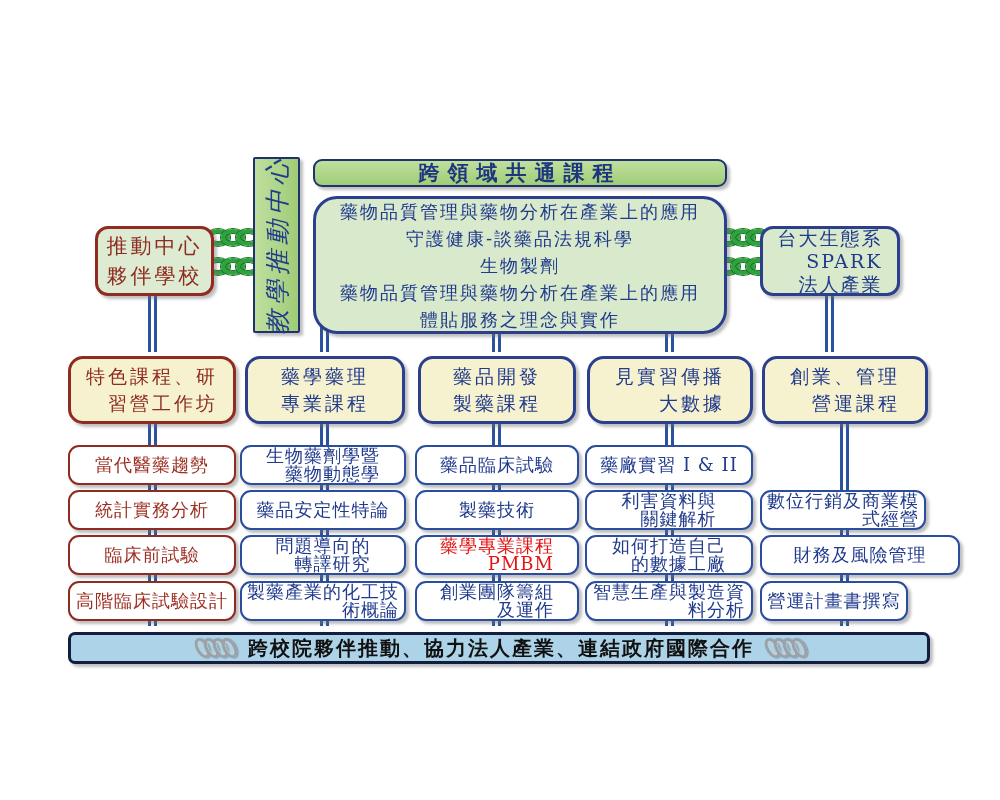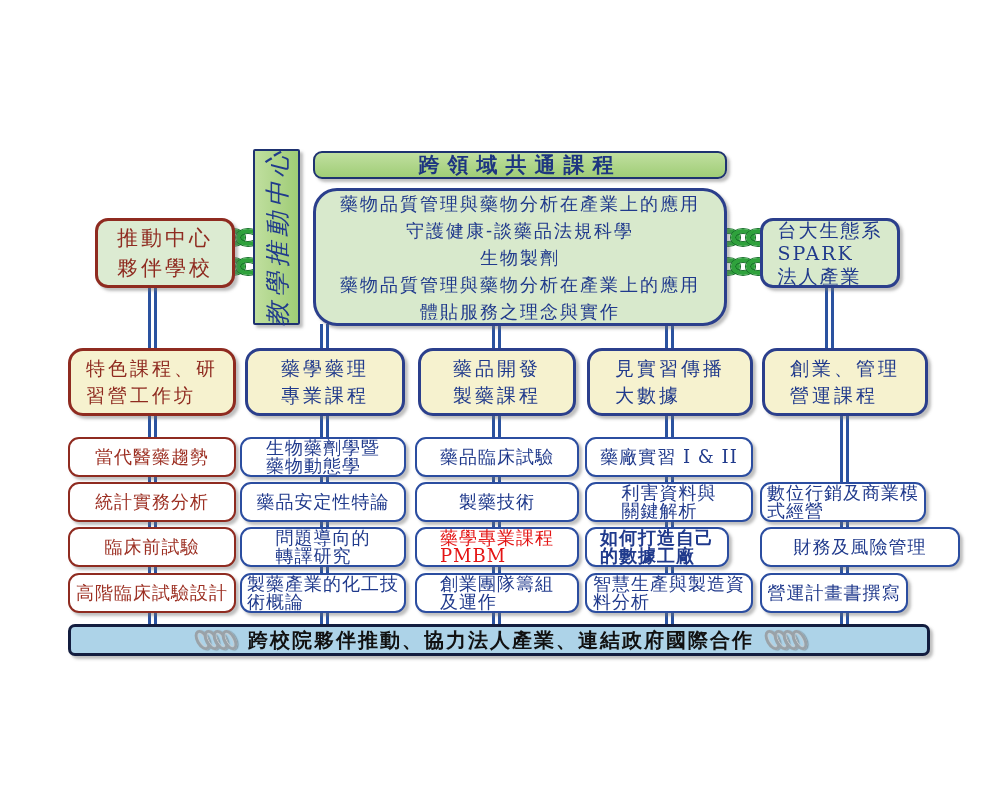--- a/index.html
+++ b/index.html
@@ -3,22 +3,22 @@
 <meta charset="utf-8">
 <style>
   html,body{margin:0;padding:0;background:#fff;}
   .canvas{position:relative;width:1000px;height:800px;background:#fff;overflow:hidden;
           font-family:"DejaVu Serif","Liberation Serif",serif;}
   
   .vline{position:absolute;width:9px;box-sizing:border-box;background:#fff;
          border-left:3px solid #2a52a0;border-right:3px solid #2a52a0;z-index:0;}
   
   .bx{position:absolute;box-sizing:border-box;display:flex;align-items:center;justify-content:center;
-      text-align:left;white-space:pre-line;z-index:2;
-      box-shadow:3px 3px 3px rgba(110,110,110,.45);}
+      text-align:right;white-space:pre-line;z-index:2;
+      box-shadow:3px 3px 3px rgba(110,110,110,.45);margin-top:8px;}
   .title-box{background:linear-gradient(180deg,#c0df9f,#a0cd77);border:2.5px solid #1e3270;
       border-radius:9px;font-size:21px;font-weight:bold;color:#1e3680;letter-spacing:8px;}
   .big-box{background:#d8e9cc;border:3px solid #2b3f8c;border-radius:24px;
       font-size:18px;line-height:27px;color:#203a8c;letter-spacing:2px;flex-direction:column;}
   .vbox{background:linear-gradient(90deg,#c0df9f,#9fcc76);border:2.5px solid #1e3270;border-radius:2px;}
   .vtext{position:absolute;left:50%;top:50%;transform:translate(-50%,-50%) rotate(-90deg);
       white-space:nowrap;font-size:25px;font-style:italic;color:#203a8c;letter-spacing:5px;}
   .p-left{background:#dcebd2;border:3px solid #8f2b20;border-radius:13px;
       font-size:21px;line-height:30px;color:#8f2b20;letter-spacing:3px;}
   .p-right{background:#d8e9cc;border:3px solid #2b3f8c;border-radius:13px;
@@ -87,34 +87,34 @@
   <div class="bx title-box" style="left:313px;top:151px;width:414px;height:28px;">跨領域共通課程</div>
 
   <div class="bx big-box" style="left:313px;top:188px;width:414px;height:138px;">
     <div>藥物品質管理與藥物分析在產業上的應用</div>
     <div>守護健康-談藥品法規科學</div>
     <div>生物製劑</div>
     <div>藥物品質管理與藥物分析在產業上的應用</div>
     <div>體貼服務之理念與實作</div>
   </div>
 
-  <div class="bx p-left" style="left:95px;top:218px;width:140px;height:70px;">推動中心
+  <div class="bx p-left" style="left:95px;top:218px;width:119px;height:70px;">推動中心
 夥伴學校</div>
 
   <div class="bx p-right" style="left:760px;top:218px;width:140px;height:70px;">台大生態系
 SPARK
 法人產業</div>
 
   <div class="bx hdr red" style="left:68px;top:348px;width:168px;height:68px;">特色課程、研
 習營工作坊</div>
   <div class="bx hdr" style="left:245px;top:348px;width:160px;height:68px;">藥學藥理
 專業課程</div>
   <div class="bx hdr" style="left:418px;top:348px;width:158px;height:68px;">藥品開發
 製藥課程</div>
-  <div class="bx hdr" style="left:587px;top:348px;width:166px;height:68px;">見實習傳播
+  <div class="bx hdr" style="left:587px;top:348px;width:166px;height:68px;border-radius:17px;">見實習傳播
 大數據</div>
   <div class="bx hdr" style="left:762px;top:348px;width:166px;height:68px;">創業、管理
 營運課程</div>
 
   <div class="bx course red" style="left:68px;top:437px;width:168px;height:40px;">當代醫藥趨勢</div>
   <div class="bx course red" style="left:68px;top:482px;width:168px;height:40px;">統計實務分析</div>
   <div class="bx course red" style="left:68px;top:527px;width:168px;height:40px;">臨床前試驗</div>
   <div class="bx course red" style="left:68px;top:573px;width:168px;height:40px;">高階臨床試驗設計</div>
 
   <div class="bx course" style="left:240px;top:437px;width:166px;height:40px;">生物藥劑學暨
@@ -128,21 +128,21 @@
   <div class="bx course" style="left:415px;top:437px;width:164px;height:40px;">藥品臨床試驗</div>
   <div class="bx course" style="left:415px;top:482px;width:164px;height:40px;">製藥技術</div>
   <div class="bx course accent" style="left:415px;top:527px;width:164px;height:40px;">藥學專業課程
 PMBM</div>
   <div class="bx course" style="left:415px;top:573px;width:164px;height:40px;">創業團隊籌組
 及運作</div>
 
   <div class="bx course" style="left:585px;top:437px;width:168px;height:40px;">藥廠實習 I &amp; II</div>
   <div class="bx course" style="left:585px;top:482px;width:168px;height:40px;">利害資料與
 關鍵解析</div>
-  <div class="bx course" style="left:585px;top:527px;width:144px;height:40px;font-weight:bold;">如何打造自己
+  <div class="bx course" style="left:585px;top:527px;width:168px;height:40px;">如何打造自己
 的數據工廠</div>
   <div class="bx course" style="left:585px;top:573px;width:168px;height:40px;">智慧生產與製造資
 料分析</div>
 
   <div class="bx course" style="left:760px;top:482px;width:166px;height:40px;">數位行銷及商業模
 式經營</div>
   <div class="bx course" style="left:760px;top:527px;width:200px;height:40px;">財務及風險管理</div>
   <div class="bx course" style="left:760px;top:573px;width:148px;height:40px;">營運計畫書撰寫</div>
 
   <div class="bx bar" style="left:68px;top:624px;width:862px;height:32px;">

